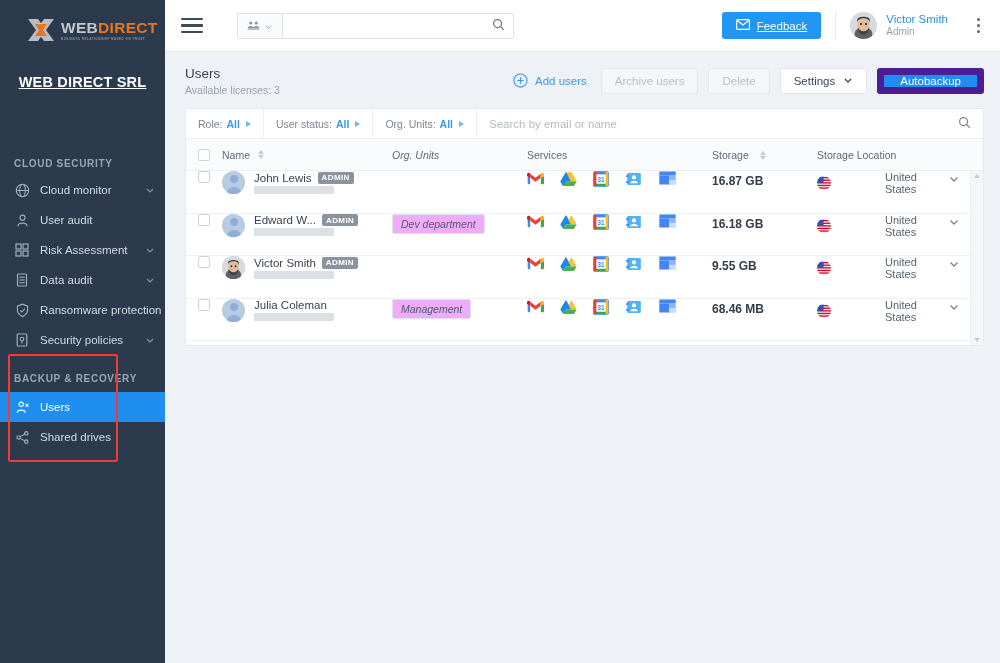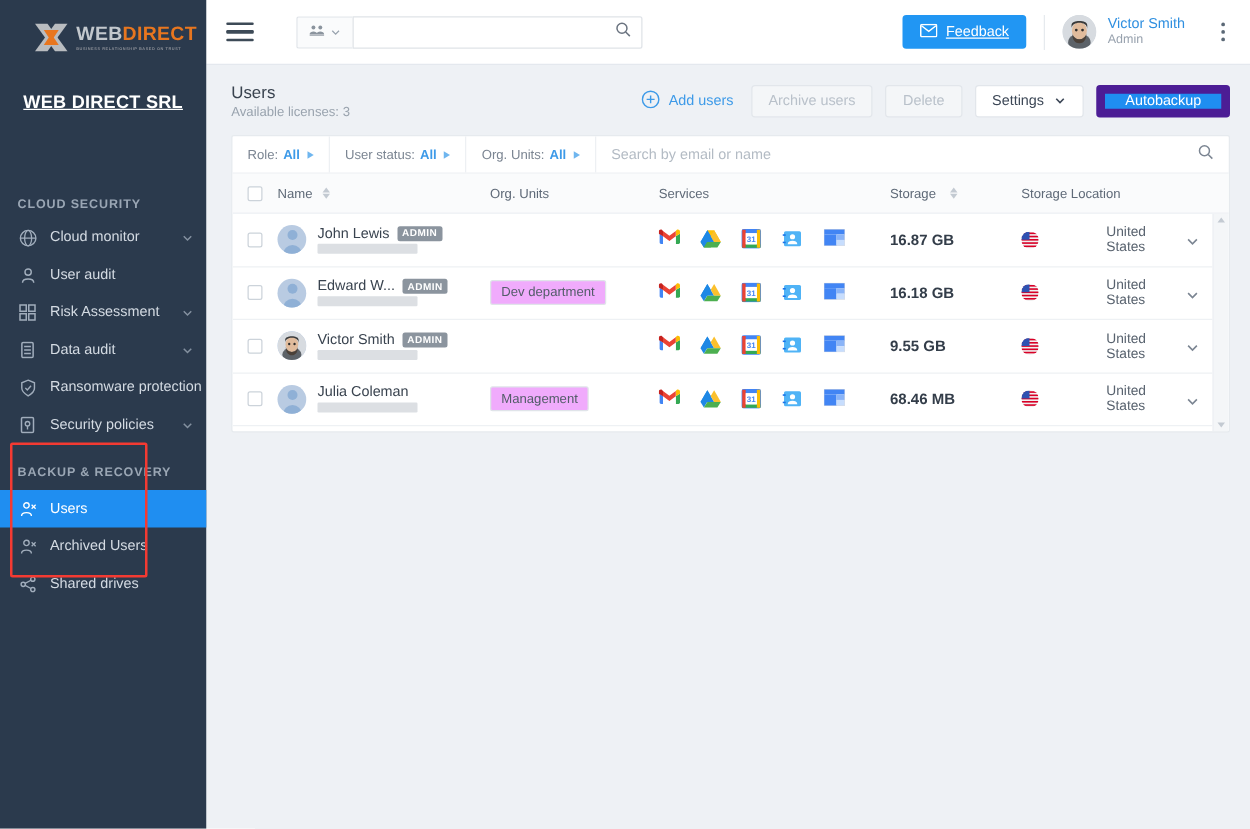--- a/index.html
+++ b/index.html
@@ -183,27 +183,27 @@
   .table-head {
     display: flex; align-items: center;
     height: 32px; background: #fafbfc;
     border-bottom: 1px solid #edf0f3;
     font-size: 10.5px; color: #5f6a78;
     flex: 0 0 32px;
     padding-right: 13px;
   }
   .tbody { flex: 1 1 auto; overflow: hidden; position: relative; padding-right: 13px; }
   .row {
-    display: flex; align-items: center;
+    display: flex; align-items: flex-start;
     height: 42.5px;
     border-bottom: 1px solid #eef1f4;
   }
   .c-chk { width: 36px; flex: 0 0 36px; display: flex; justify-content: center; align-items: center; }
   .c-name { width: 170px; flex: 0 0 170px; display: flex; align-items: center; }
-  .c-org { width: 135px; flex: 0 0 135px; }
+  .c-org { width: 135px; flex: 0 0 135px; font-style: italic; }
   .c-svc { width: 185px; flex: 0 0 185px; }
   .c-sto { width: 105px; flex: 0 0 105px; }
   .c-loc { flex: 1 1 auto; display: flex; align-items: center; }
   .c-exp { width: 34px; flex: 0 0 34px; display: flex; justify-content: center; }
 
   .chk {
     width: 12px; height: 12px; border: 1px solid #ccd3da;
     border-radius: 2px; background: #fff; cursor: pointer;
   }
   .sort-ico { display: inline-flex; flex-direction: column; gap: 1.5px; margin-left: 8px; vertical-align: middle; }
@@ -373,31 +373,20 @@
         <svg width="15" height="15" viewBox="0 0 16 16">
             <circle cx="6.6" cy="4.6" r="2.3" fill="none" stroke="#ffffff" stroke-width="1.2"></circle>
             <path d="M2.4 13.6 C2.4 9.8 10.8 9.8 10.8 13.6" fill="none" stroke="#ffffff" stroke-width="1.2"></path>
             <line x1="11" y1="4" x2="14.4" y2="7.4" stroke="#ffffff" stroke-width="1.1"></line>
             <line x1="14.4" y1="4" x2="11" y2="7.4" stroke="#ffffff" stroke-width="1.1"></line>
           </svg>
       </span>
       <span class="lbl">Users</span>
     </div>
 
-    <div class="nav-item">
-      <span class="ico">
-        <svg width="15" height="15" viewBox="0 0 16 16">
-            <circle cx="6.6" cy="4.6" r="2.3" fill="none" stroke="#b6c2d0" stroke-width="1.2"></circle>
-            <path d="M2.4 13.6 C2.4 9.8 10.8 9.8 10.8 13.6" fill="none" stroke="#b6c2d0" stroke-width="1.2"></path>
-            <line x1="11" y1="4" x2="14.4" y2="7.4" stroke="#b6c2d0" stroke-width="1.1"></line>
-            <line x1="14.4" y1="4" x2="11" y2="7.4" stroke="#b6c2d0" stroke-width="1.1"></line>
-          </svg>
-      </span>
-      <span class="lbl">Archived Users</span>
-    </div>
 
     <div class="nav-item">
       <span class="ico">
         <svg width="15" height="15" viewBox="0 0 16 16">
             <circle cx="12" cy="3.6" r="1.8" fill="none" stroke="#b6c2d0" stroke-width="1.2"></circle>
             <circle cx="12" cy="12.4" r="1.8" fill="none" stroke="#b6c2d0" stroke-width="1.2"></circle>
             <circle cx="3.8" cy="8" r="1.8" fill="none" stroke="#b6c2d0" stroke-width="1.2"></circle>
             <line x1="5.4" y1="7.1" x2="10.4" y2="4.5" stroke="#b6c2d0" stroke-width="1.1"></line>
             <line x1="5.4" y1="8.9" x2="10.4" y2="11.5" stroke="#b6c2d0" stroke-width="1.1"></line>
           </svg>

